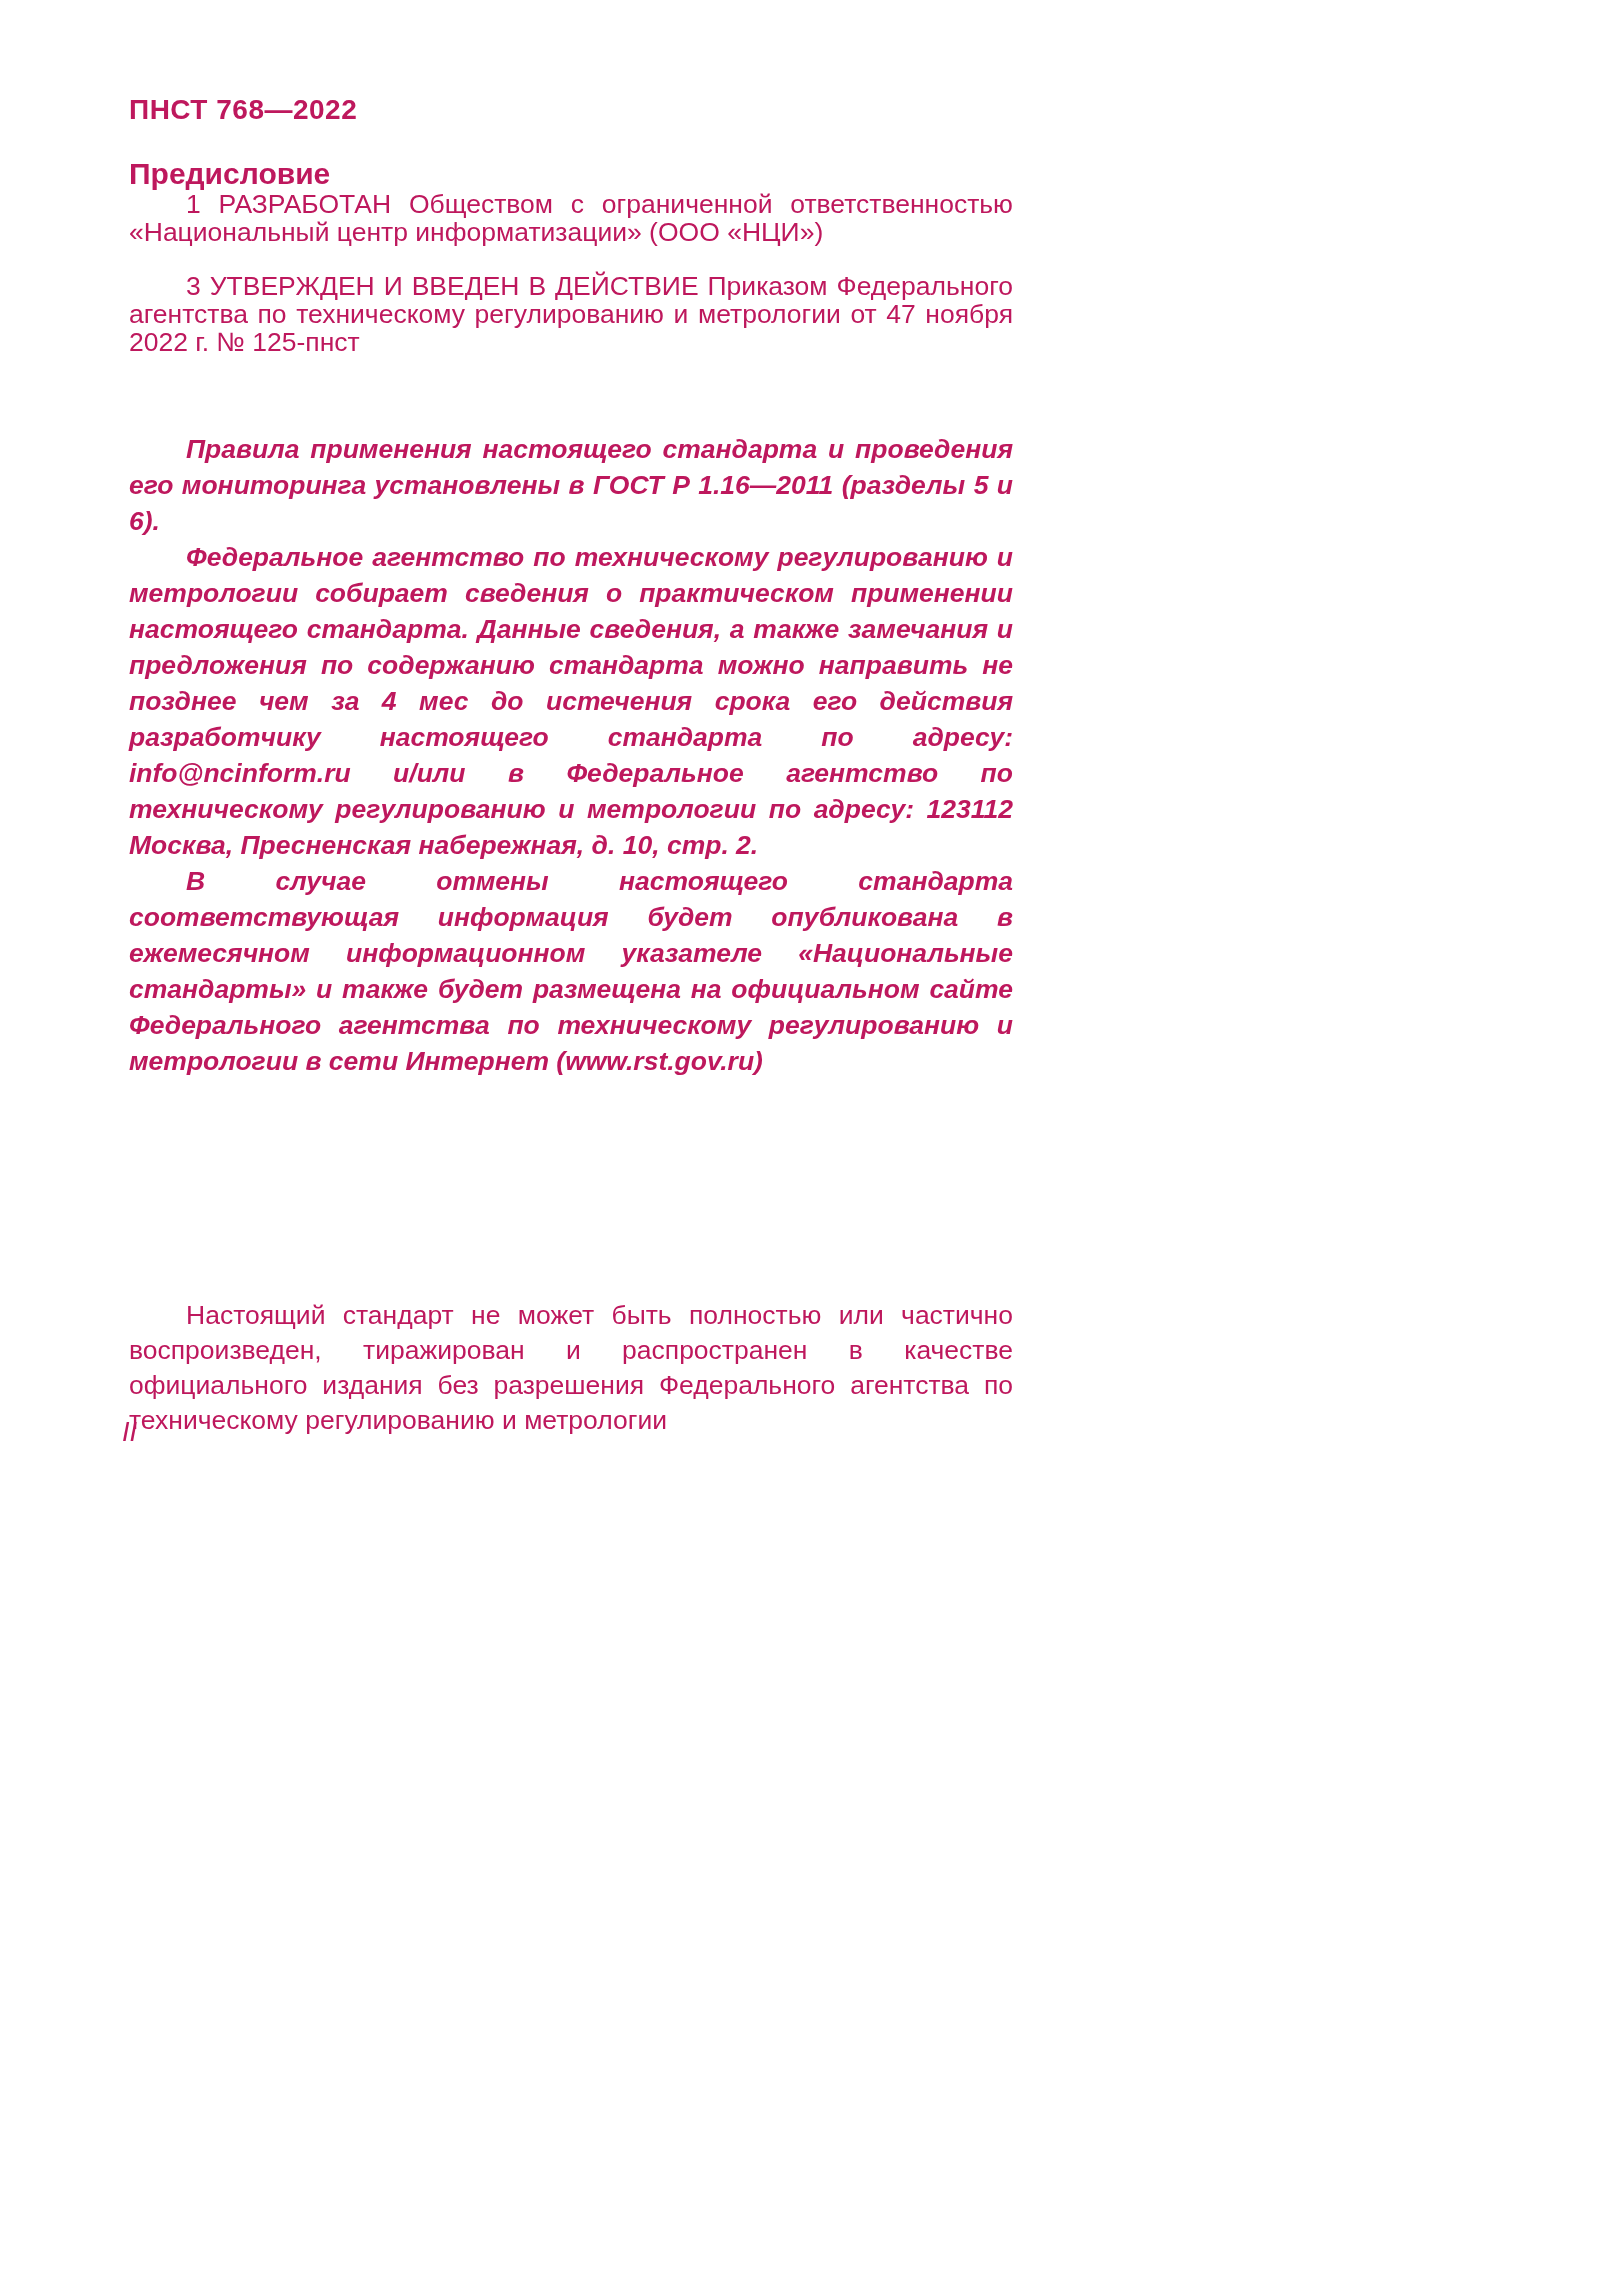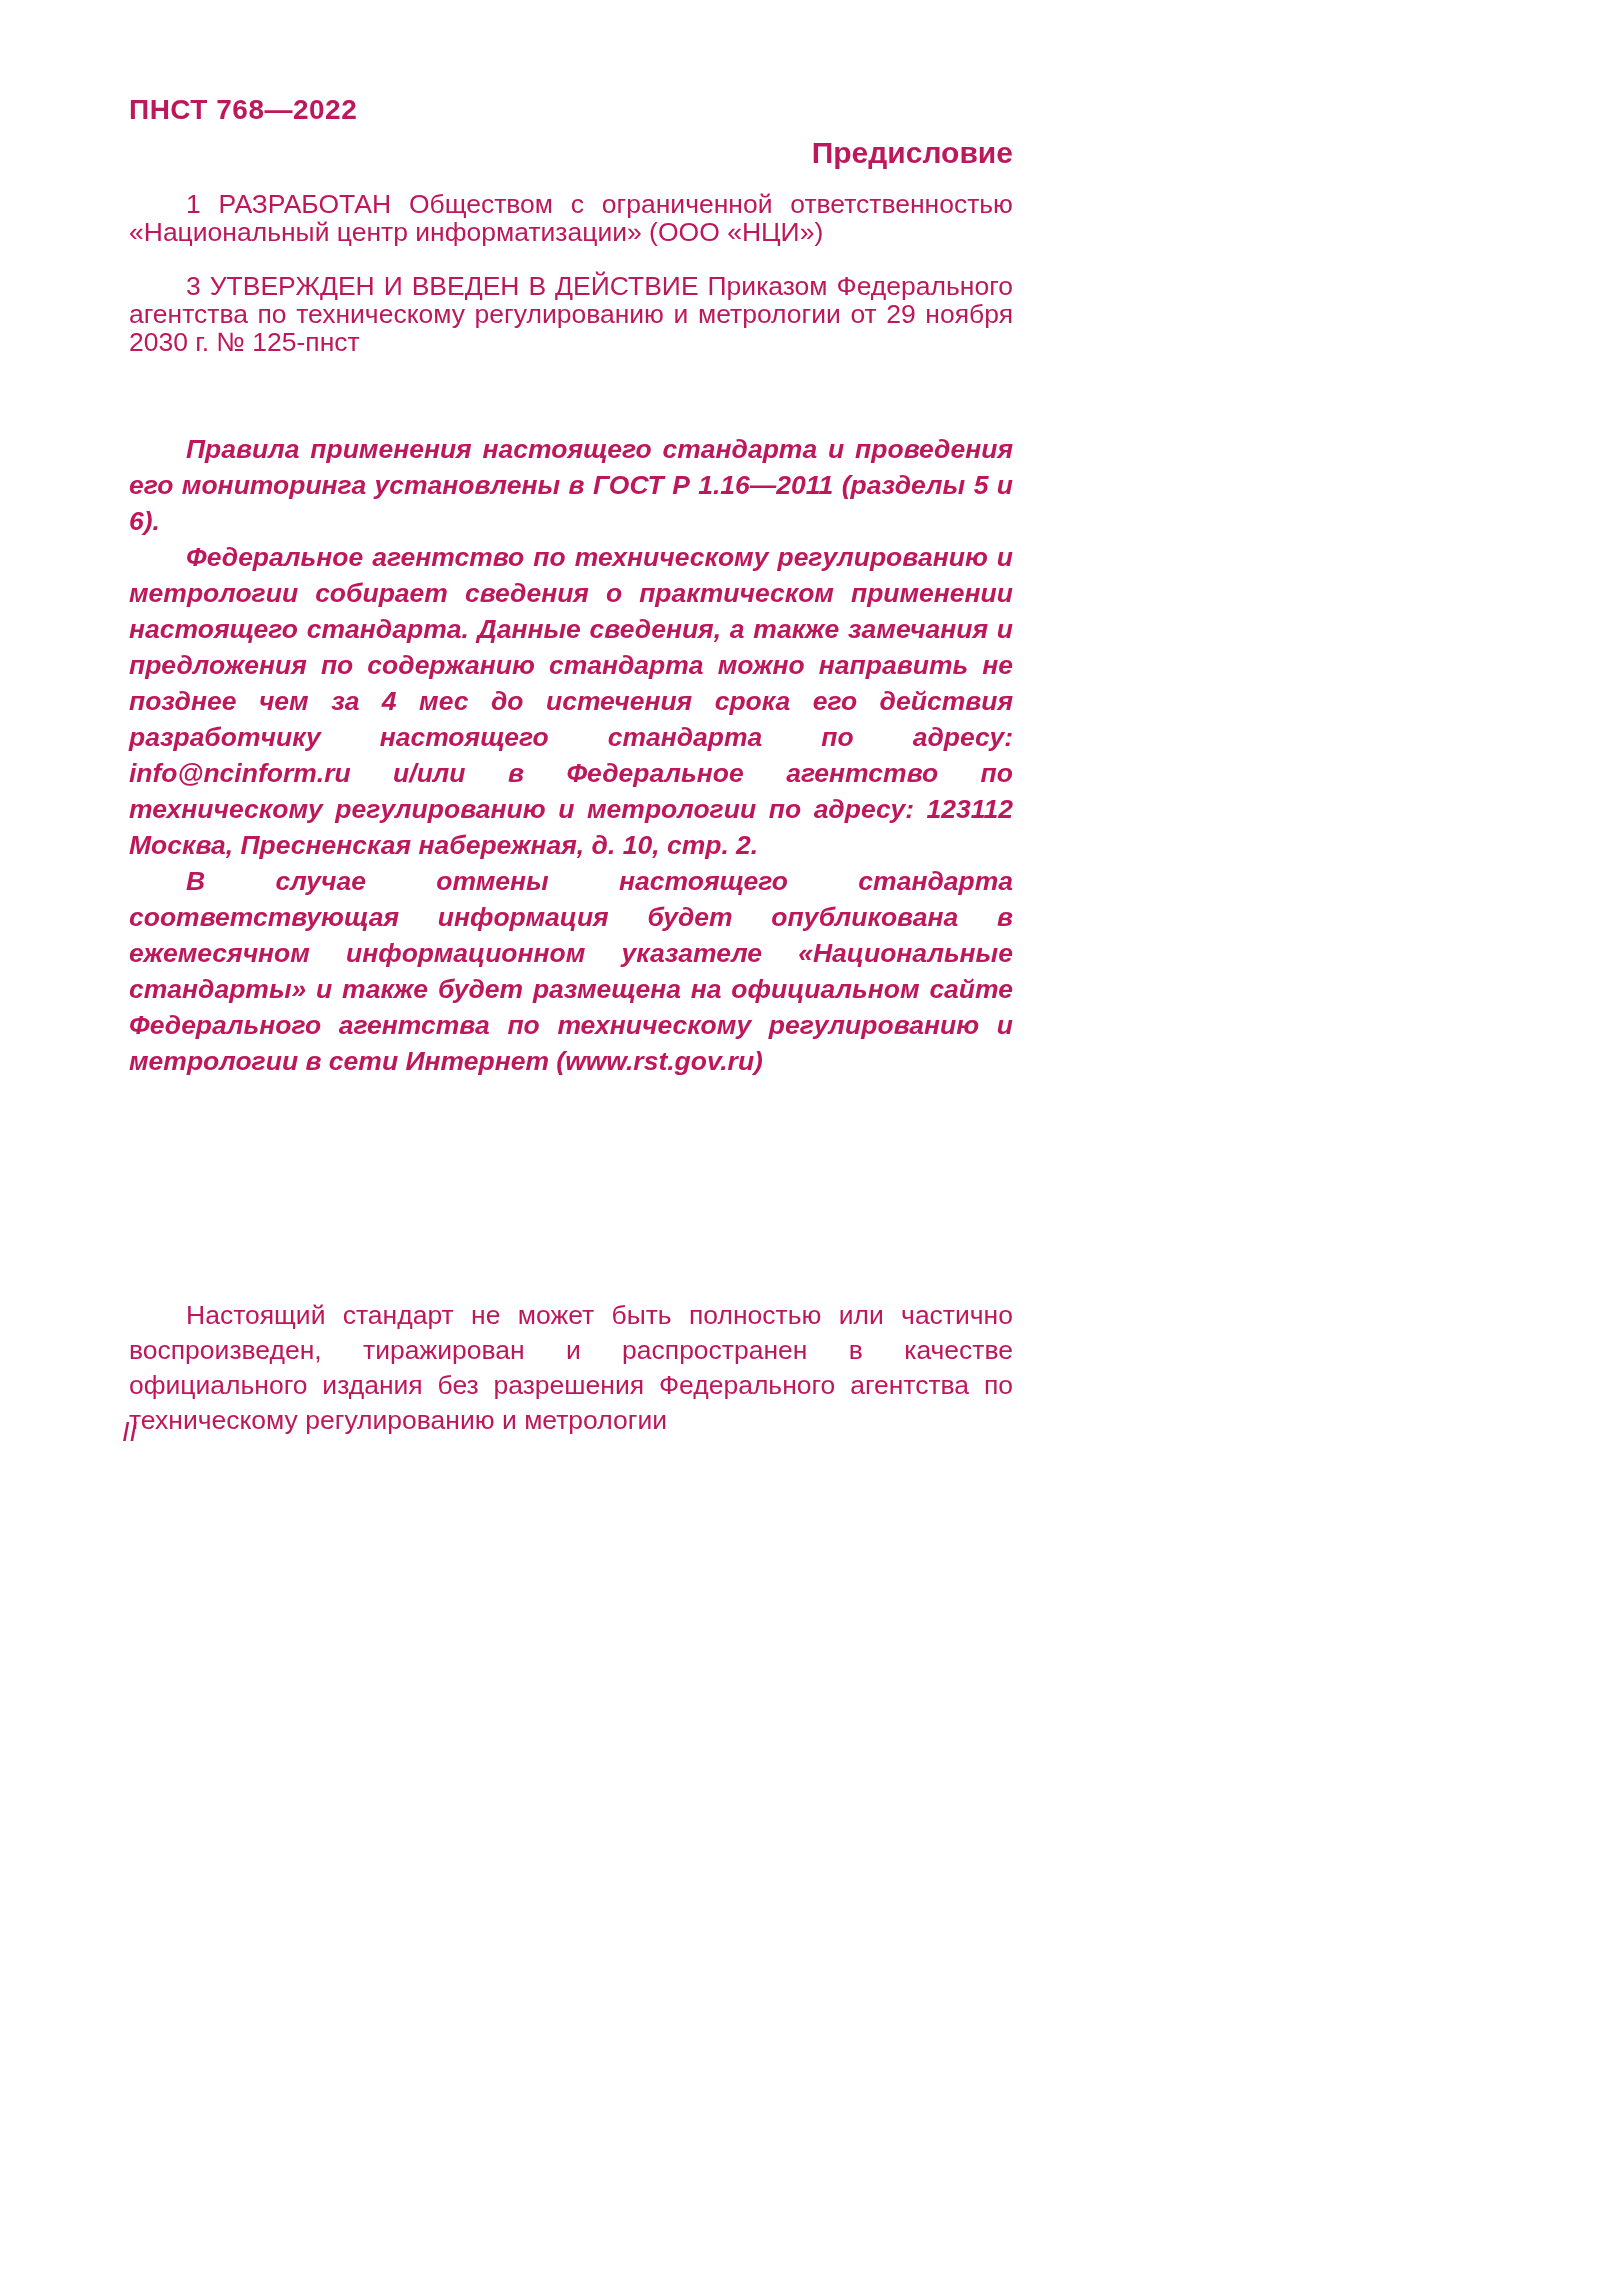--- a/index.html
+++ b/index.html
@@ -20,23 +20,23 @@
     position: absolute;
     left: 129px;
     top: 94px;
     font-size: 28px;
     font-weight: bold;
     letter-spacing: 0.5px;
   }
   .doc-title {
     position: absolute;
     left: 129px;
-    top: 136px;
+    top: 157px;
     width: 884px;
-    text-align: right;
+    text-align: left;
     font-size: 30px;
     font-weight: bold;
   }
   .foreword-items {
     position: absolute;
     left: 129px;
     top: 190px;
     width: 884px;
   }
   .foreword-items p {
@@ -95,21 +95,21 @@
 <body>
 
 <div class="page">
 
   <div class="doc-header">ПНСТ 768—2022</div>
 
   <div class="doc-title">Предисловие</div>
 
   <div class="foreword-items">
     <p>1 РАЗРАБОТАН Обществом с ограниченной ответственностью «Национальный центр информатизации» (ООО «НЦИ»)</p>
-    <p>3 УТВЕРЖДЕН И ВВЕДЕН В ДЕЙСТВИЕ Приказом Федерального агентства по техническому регулированию и метрологии от 29 ноября 2030 г. № 125-пнст</p>
+    <p>3 УТВЕРЖДЕН И ВВЕДЕН В ДЕЙСТВИЕ Приказом Федерального агентства по техническому регулированию и метрологии от 47 ноября 2022 г. № 125-пнст</p>
   </div>
 
   <div class="rules-block">
     <p>Правила применения настоящего стандарта и проведения его мониторинга установлены в ГОСТ Р 1.16—2011 (разделы 5 и 6).</p>
     <p>Федеральное агентство по техническому регулированию и метрологии собирает сведения о практическом применении настоящего стандарта. Данные сведения, а также замечания и предложения по содержанию стандарта можно направить не позднее чем за 4 мес до истечения срока его действия разработчику настоящего стандарта по адресу: info@ncinform.ru и/или в Федеральное агентство по техническому регулированию и метрологии по адресу: 123112 Москва, Пресненская набережная, д. 10, стр. 2.</p>
     <p>В случае отмены настоящего стандарта соответствующая информация будет опубликована в ежемесячном информационном указателе «Национальные стандарты» и также будет размещена на официальном сайте Федерального агентства по техническому регулированию и метрологии в сети Интернет (www.rst.gov.ru)</p>
   </div>
 
 
   <div class="restriction-block">

